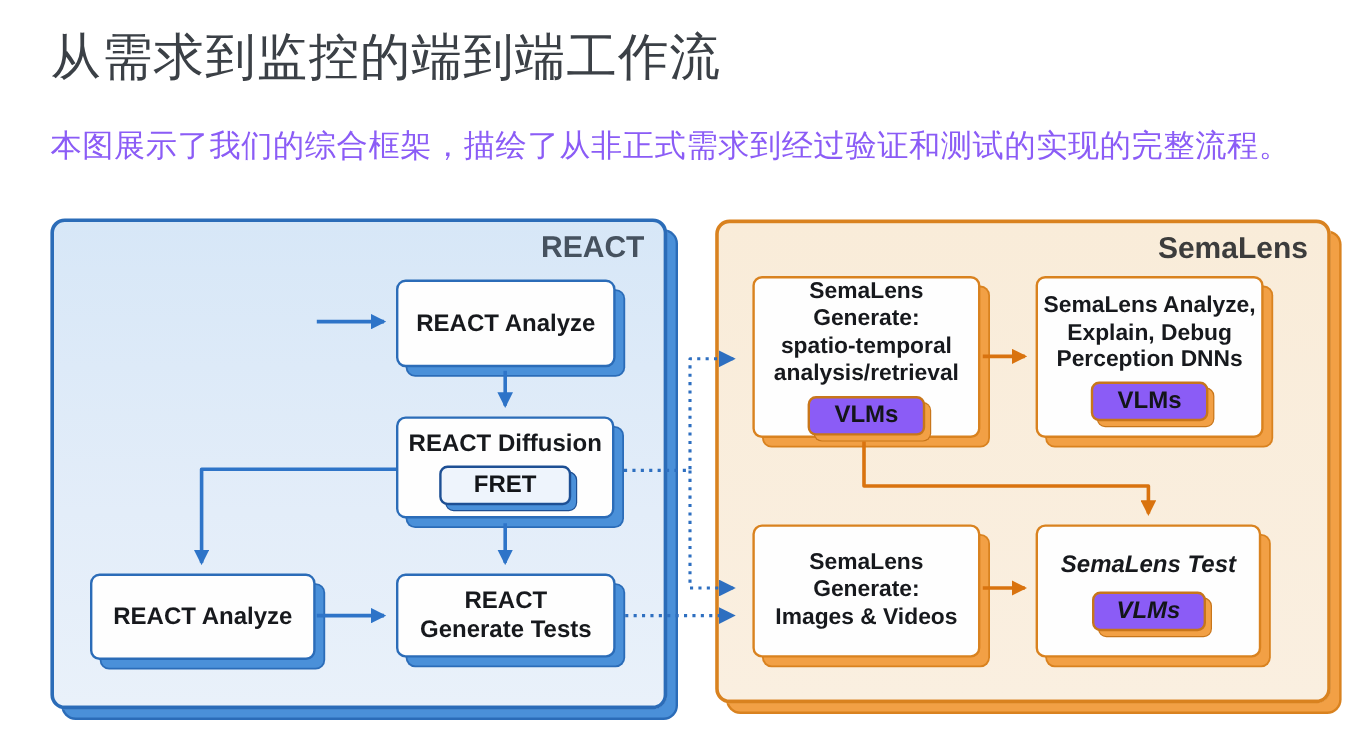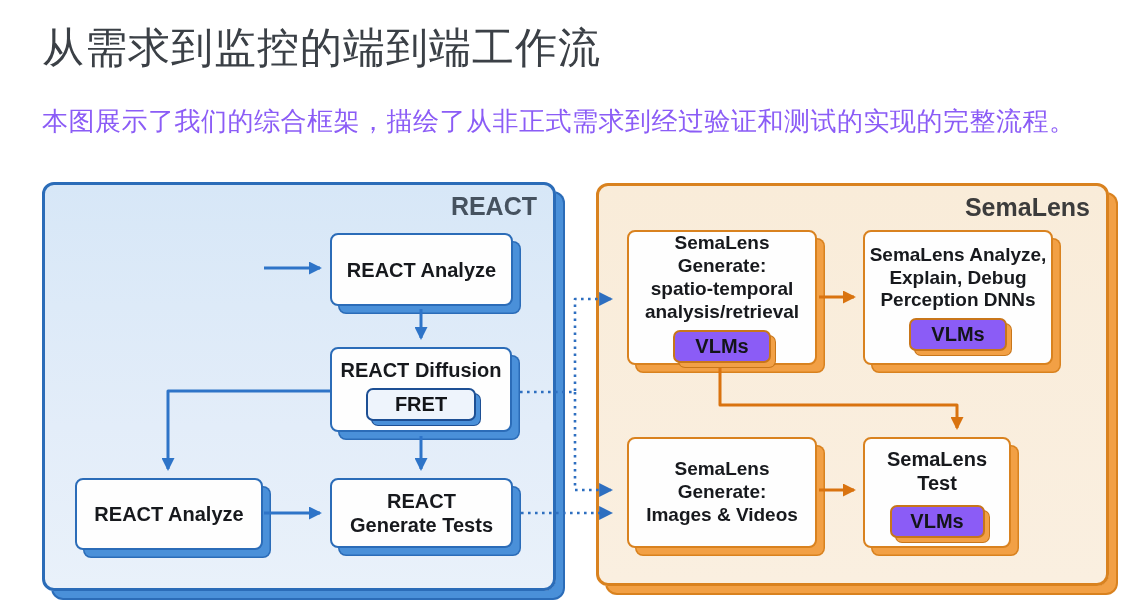--- a/index.html
+++ b/index.html
@@ -75,21 +75,21 @@
   }
   
   #node-author   {left:75px; top:227px;width:188px;height:83px;}
   #node-validate {left:330px;top:233px;width:183px;height:73px;}
   #node-formalize{left:330px;top:347px;width:182px;height:85px;}
   #node-analyze-l{left:75px; top:478px;width:188px;height:72px;}
   #node-gentests {left:330px;top:478px;width:183px;height:70px;}
   #node-monitor  {left:627px;top:230px;width:190px;height:135px;}
   #node-analyze-r{left:863px;top:230px;width:190px;height:135px;}
   #node-generate {left:627px;top:437px;width:190px;height:111px;}
-  #node-test     {left:863px;top:437px;width:148px;height:111px;}
+  #node-test     {left:863px;top:437px;width:188px;height:111px;font-style:italic;}
   #chip-llms {width:100px;height:34px;}
   #chip-fret {width:110px;height:33px;}
   #chip-vlms-monitor{width:98px;height:33px;}
   #chip-vlms-analyze{width:98px;height:33px;}
   #chip-diffusion{width:163px;height:33px;}
   #chip-vlms-test{width:95px;height:33px;margin-top:10px;}
   
   svg.arrows{position:absolute;left:0;top:0;width:1143px;height:609px;pointer-events:none;}
 </style>
 </head>

